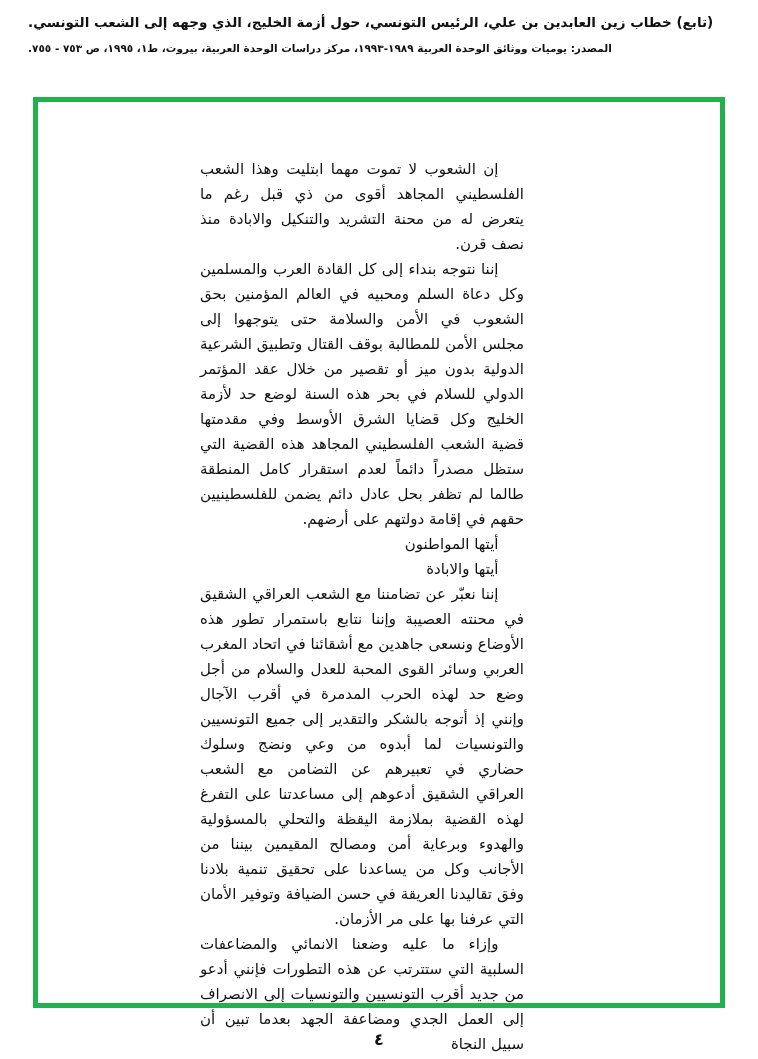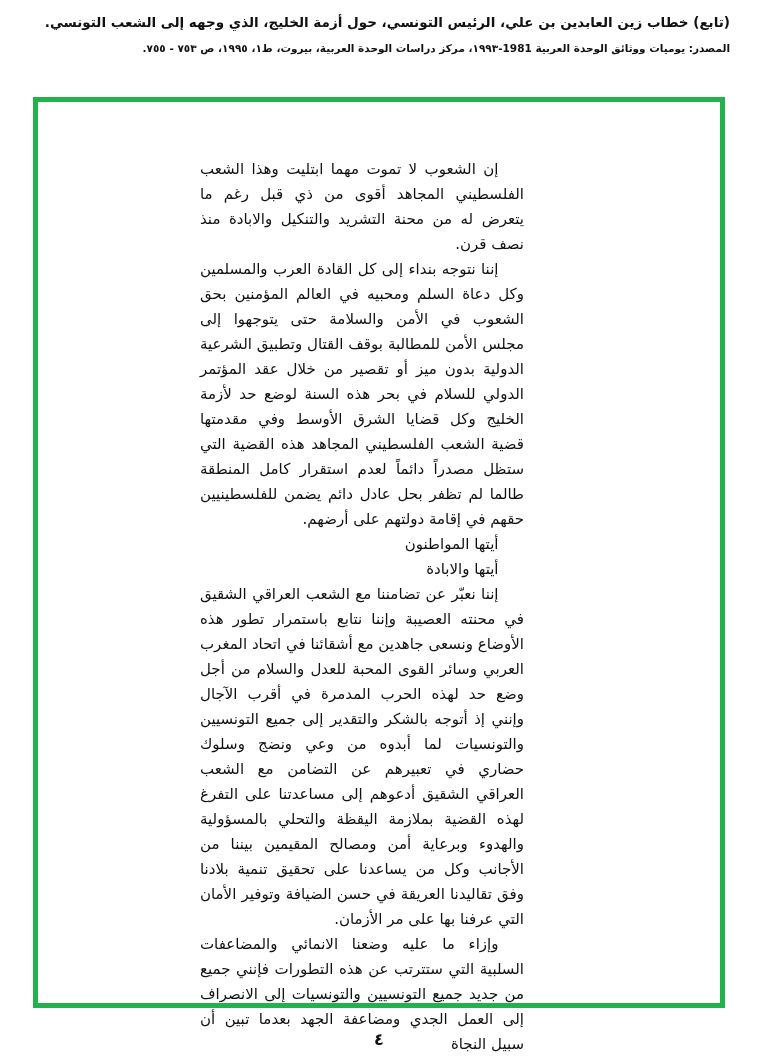--- a/index.html
+++ b/index.html
@@ -12,21 +12,21 @@
   }
   .page {
     position: relative;
     width: 758px;
     height: 1059px;
     background: #ffffff;
     overflow: hidden;
   }
   .doc-header {
     direction: rtl;
-    text-align: right;
+    text-align: left;
     padding: 13px 28px 0 28px;
     font-weight: bold;
   }
   .doc-title {
     font-size: 13.5px;
     line-height: 1.45;
   }
   .doc-source {
     font-size: 10.5px;
     margin-top: 9px;
@@ -66,29 +66,29 @@
     direction: rtl;
   }
 </style>
 </head>
 <body>
 
 <div class="page">
 
   <div class="doc-header">
     <div class="doc-title">(تابع) خطاب زين العابدين بن علي، الرئيس التونسي، حول أزمة الخليج، الذي وجهه إلى الشعب التونسي.</div>
-    <div class="doc-source">المصدر: يوميات ووثائق الوحدة العربية 1981-١٩٩٣، مركز دراسات الوحدة العربية، بيروت، ط١، ١٩٩٥، ص ٧٥٣ - ٧٥٥.</div>
+    <div class="doc-source">المصدر: يوميات ووثائق الوحدة العربية ١٩٨٩-١٩٩٣، مركز دراسات الوحدة العربية، بيروت، ط١، ١٩٩٥، ص ٧٥٣ - ٧٥٥.</div>
   </div>
 
   <div class="highlight-box" style="border-color: rgb(34, 177, 76);">
     <div class="text-column">
       <p>إن الشعوب لا تموت مهما ابتليت وهذا الشعب الفلسطيني المجاهد أقوى من ذي قبل رغم ما يتعرض له من محنة التشريد والتنكيل والابادة منذ نصف قرن.</p>
       <p>إننا نتوجه بنداء إلى كل القادة العرب والمسلمين وكل دعاة السلم ومحبيه في العالم المؤمنين بحق الشعوب في الأمن والسلامة حتى يتوجهوا إلى مجلس الأمن للمطالبة بوقف القتال وتطبيق الشرعية الدولية بدون ميز أو تقصير من خلال عقد المؤتمر الدولي للسلام في بحر هذه السنة لوضع حد لأزمة الخليج وكل قضايا الشرق الأوسط وفي مقدمتها قضية الشعب الفلسطيني المجاهد هذه القضية التي ستظل مصدراً دائماً لعدم استقرار كامل المنطقة طالما لم تظفر بحل عادل دائم يضمن للفلسطينيين حقهم في إقامة دولتهم على أرضهم.</p>
       <p>أيتها المواطنون</p>
       <p>أيتها والابادة</p>
       <p>إننا نعبّر عن تضامننا مع الشعب العراقي الشقيق في محنته العصيبة وإننا نتابع باستمرار تطور هذه الأوضاع ونسعى جاهدين مع أشقائنا في اتحاد المغرب العربي وسائر القوى المحبة للعدل والسلام من أجل وضع حد لهذه الحرب المدمرة في أقرب الآجال وإنني إذ أتوجه بالشكر والتقدير إلى جميع التونسيين والتونسيات لما أبدوه من وعي ونضج وسلوك حضاري في تعبيرهم عن التضامن مع الشعب العراقي الشقيق أدعوهم إلى مساعدتنا على التفرغ لهذه القضية بملازمة اليقظة والتحلي بالمسؤولية والهدوء وبرعاية أمن ومصالح المقيمين بيننا من الأجانب وكل من يساعدنا على تحقيق تنمية بلادنا وفق تقاليدنا العريقة في حسن الضيافة وتوفير الأمان التي عرفنا بها على مر الأزمان.</p>
-      <p>وإزاء ما عليه وضعنا الانمائي والمضاعفات السلبية التي ستترتب عن هذه التطورات فإنني جميع من جديد جميع التونسيين والتونسيات إلى الانصراف إلى العمل الجدي ومضاعفة الجهد بعدما تبين أن سبيل النجاة</p>
+      <p>وإزاء ما عليه وضعنا الانمائي والمضاعفات السلبية التي ستترتب عن هذه التطورات فإنني أدعو من جديد أقرب التونسيين والتونسيات إلى الانصراف إلى العمل الجدي ومضاعفة الجهد بعدما تبين أن سبيل النجاة</p>
     </div>
   </div>
 
   <div class="page-number">٤</div>
 
 </div>
 
 </body></html>

